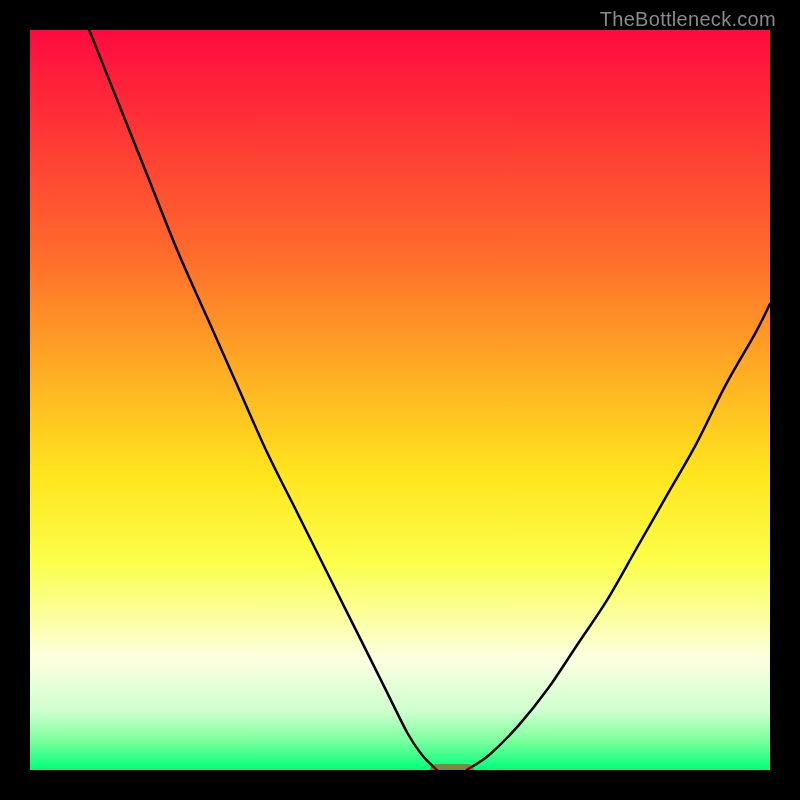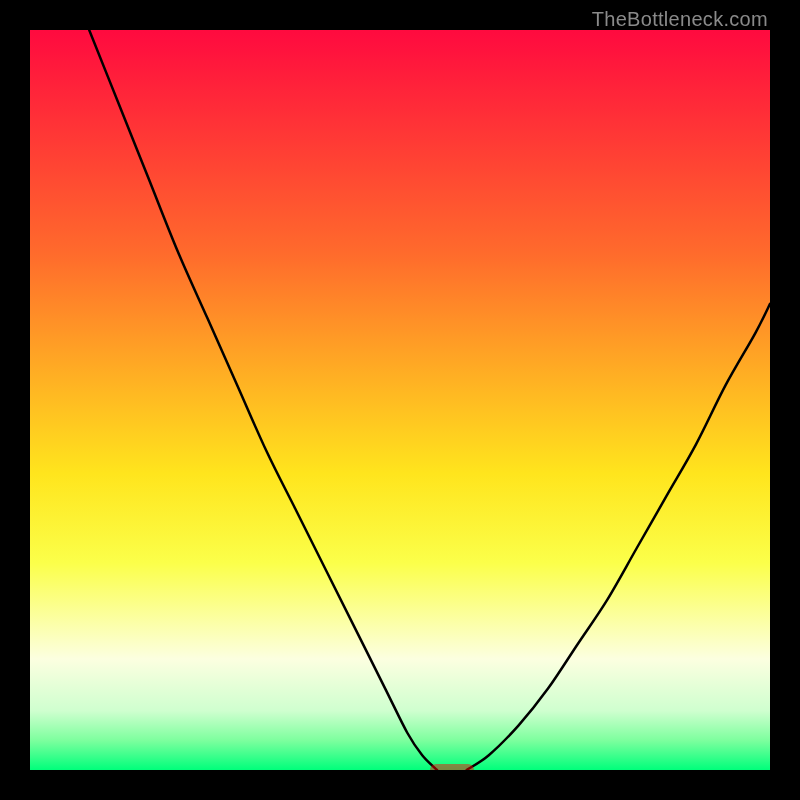--- a/index.html
+++ b/index.html
@@ -34,21 +34,21 @@
       #fcffe0 85%,
       #cfffcf 92%,
       #7dff9e 96%,
       #00ff7b 100%
     );
     overflow: hidden;
   }
   .watermark {
     position: absolute;
     top: 8px;
-    right: 32px;
+    right: 24px;
     color: #8a8a8a;
     font-size: 20px;
     letter-spacing: 0.3px;
     user-select: none;
   }
   .curve {
     position: absolute;
     left: 0;
     top: 0;
   }

